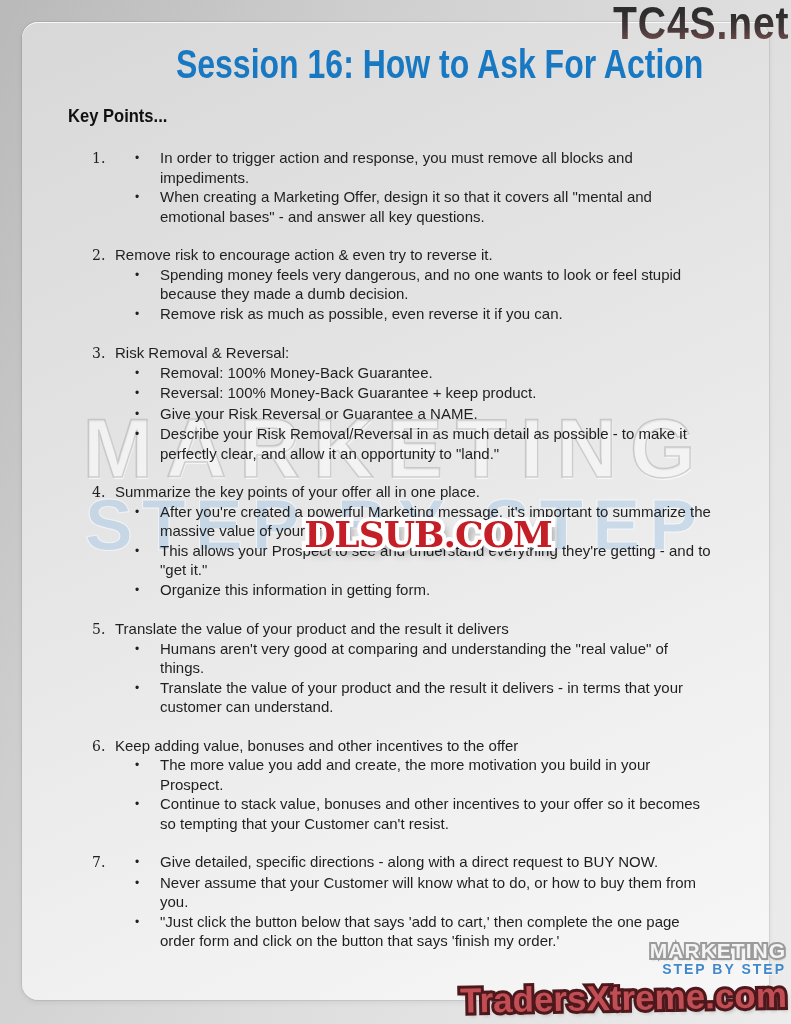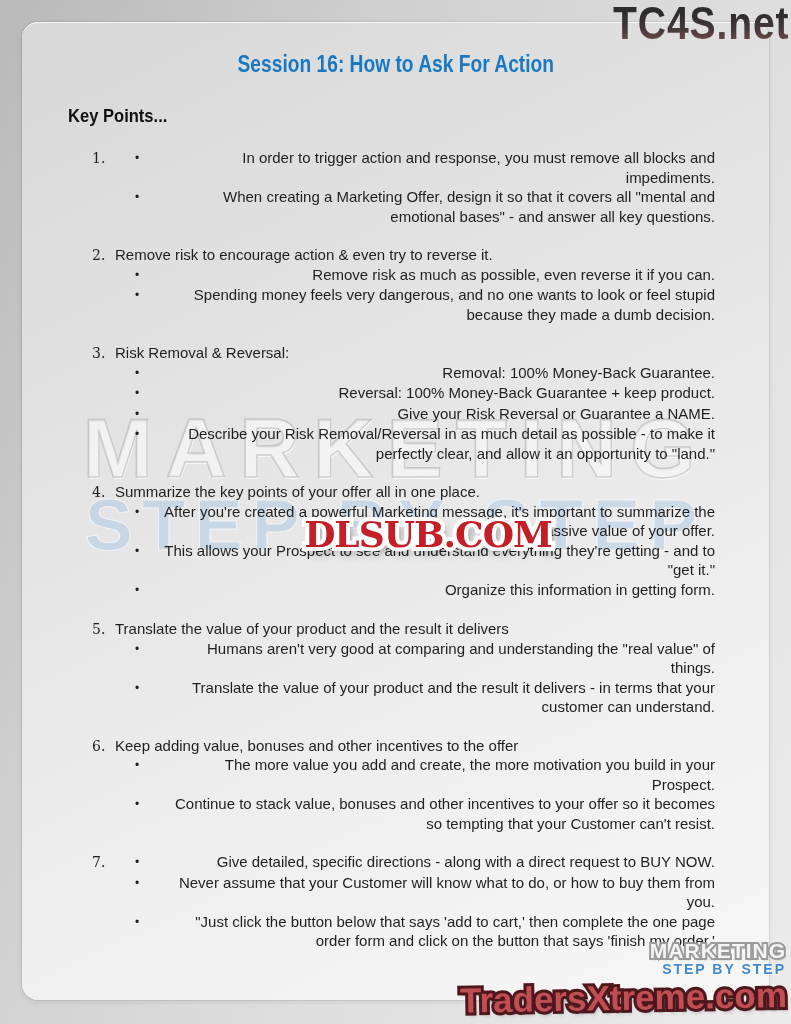--- a/index.html
+++ b/index.html
@@ -26,39 +26,39 @@
   .bg-step {
     position:absolute; top:462px; left:0; right:0; text-align:center;
     font-size:72px; font-weight:bold; letter-spacing:9px; white-space:nowrap;
     color:rgba(166,199,228,.48);
     -webkit-text-stroke:1px rgba(255,255,255,.65);
     z-index:1; pointer-events:none;
   }
   
   .content { position:relative; z-index:2; }
   .title {
-    margin:21px 0 0 0; text-align:center; font-size:24px; line-height:42px; font-weight:bold;
+    margin:21px 0 0 0; text-align:right; font-size:40px; line-height:42px; font-weight:bold;
     color:#1878c2;
   }
   .title-inner { display:inline-block; transform:scaleX(.8); white-space:nowrap; }
   .heading {
     margin:21px 0 0 46px; font-size:18px; line-height:20px; font-weight:bold; color:#111;
     transform:scaleX(.92); transform-origin:left center;
   }
   .list { margin:22px 20px 0 70px; color:#1f1f1f; font-size:15px; line-height:19.5px; }
   .kp-item { display:flex; margin-bottom:19px; }
   .kp-num {
     width:23px; flex-shrink:0; font-family:"DejaVu Serif", serif; font-size:14px; padding-top:1px;
   }
   .kp-body { flex:1; }
   .kp-bullets { margin-left:20px; }
   .kp-bullet { display:flex; }
   .kp-dot { width:25px; flex-shrink:0; font-size:12px; padding-top:1px; }
   .kp-dot::before { content:"\2022"; }
-  .kp-text { flex:1; padding-right:34px;text-align:right; }
+  .kp-text { flex:1; padding-right:34px; }
   
   .outlined { position:relative; }
   .outlined::before {
     content:attr(data-text); position:absolute; left:0; right:0; top:0; z-index:-1;
   }
   .tc4s {
     position:absolute; top:0px; right:2px; z-index:7;
     font-size:46px; line-height:46px; font-weight:bold; letter-spacing:1px; white-space:nowrap;
     transform:scaleX(.85); transform-origin:right center;
     background:linear-gradient(180deg,#2d2d2d 30%,#44383a 62%,#7e514e 100%);
@@ -125,25 +125,25 @@
         </div>
       </div>
 
       <div class="kp-item">
         <span class="kp-num">2.</span>
         <div class="kp-body">
           <div class="kp-head">Remove risk to encourage action &amp; even try to reverse it.</div>
           <div class="kp-bullets">
             <div class="kp-bullet">
                 <span class="kp-dot"></span>
+                <span class="kp-text">Spending money feels very dangerous, and no one wants to look or feel stupid because they made a dumb decision.</span>
+              </div>
+            <div class="kp-bullet">
+                <span class="kp-dot"></span>
                 <span class="kp-text">Remove risk as much as possible, even reverse it if you can.</span>
-              </div>
-            <div class="kp-bullet">
-                <span class="kp-dot"></span>
-                <span class="kp-text">Spending money feels very dangerous, and no one wants to look or feel stupid because they made a dumb decision.</span>
               </div>
           </div>
         </div>
       </div>
 
       <div class="kp-item">
         <span class="kp-num">3.</span>
         <div class="kp-body">
           <div class="kp-head">Risk Removal &amp; Reversal:</div>
           <div class="kp-bullets">

